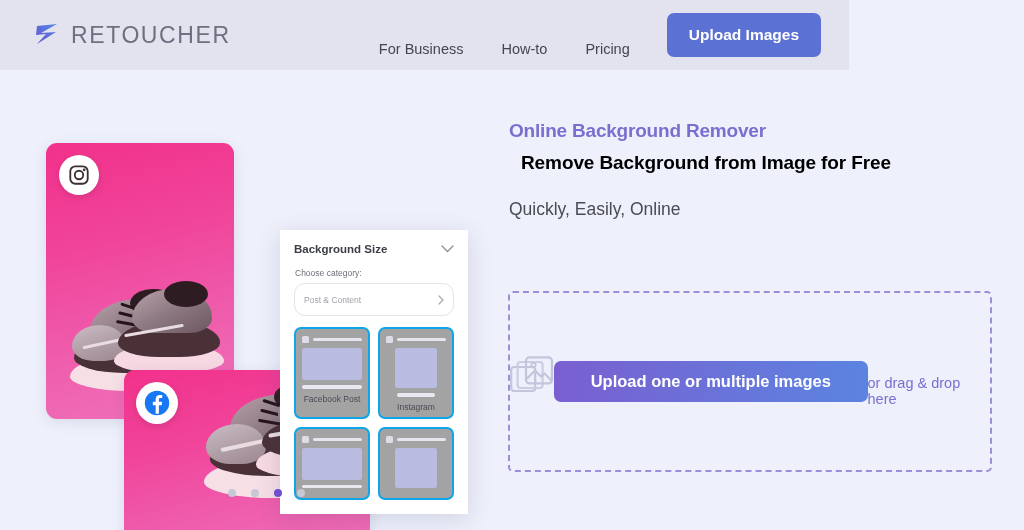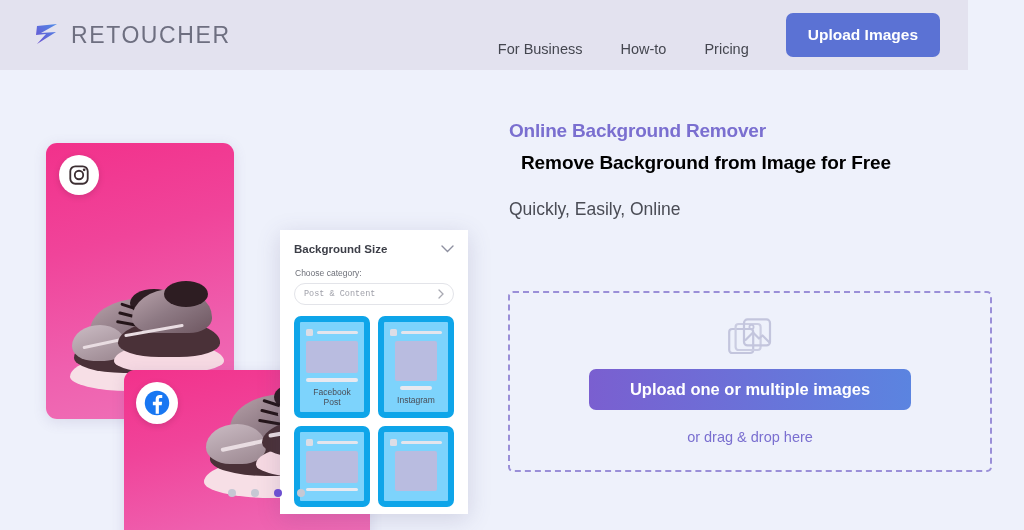--- a/index.html
+++ b/index.html
@@ -13,21 +13,21 @@
 
   body {
     background: #eef1fb;
     position: relative;
   }
 
   
   .header {
     position: absolute;
     top: 0; left: 0;
-    width: 968px;
+    width: 849px;
     height: 70px;
     background: #e3e2ef;
     display: flex;
     align-items: center;
   }
 
   .logo-wrap {
     position: absolute;
     left: 32px;
     display: flex;
@@ -104,21 +104,21 @@
 
   .dropzone {
     position: absolute;
     left: 508px;
     top: 291px;
     width: 484px;
     height: 181px;
     border: 2px dashed #9a8fd8;
     border-radius: 5px;
     display: flex;
-    flex-direction: column;
+    flex-direction: row;
     align-items: center;
     justify-content: center;
     cursor: pointer;
   }
   .dz-icon { margin-bottom: 9px; }
   .dz-btn {
     width: 322px;
     height: 41px;
     border: none;
     border-radius: 7px;
@@ -209,40 +209,39 @@
     width: 100%; height: 25px;
     border: 1px solid #dfe0e6;
     border-radius: 13px;
     background: #fff;
     display: flex; align-items: center; justify-content: center;
     font-size: 11px; color: #9b9ca5;
     cursor: pointer;
   }
   .sp-label { font-size: 8.5px; color: #6e7079; margin: 12px 0 5px 1px; }
   .sp-select {
-    width: 100%; height: 22px;
+    width: 100%; height: 33px;
     border: 1px solid #e3e4e9;
     border-radius: 11px;
     background: #fff;
     display: flex; align-items: center; justify-content: space-between;
     padding: 0 9px;
     font-size: 8.5px; color: #a0a1aa;
     cursor: pointer;
-    font-family: Liberation Mono, monospace;
   }
   .sp-grid {
     margin-top: 11px;
     display: grid;
     grid-template-columns: 1fr 1fr;
     gap: 8px;
   }
   .sp-card {
-    border: 6px solid #0ea5e9;
+    border: 2px solid #0ea5e9;
     border-radius: 7px;
-    background: #7dd3fc;
+    background: #a3a3a3;
     padding: 7px 6px 5px 6px;
     cursor: pointer;
   }
   .spc-row { display: flex; align-items: center; gap: 4px; margin-bottom: 5px; }
   .spc-sq { width: 7px; height: 7px; border-radius: 1.5px; background: #dcdde6; }
   .spc-ln { height: 3px; border-radius: 2px; background: #e4e5ed; flex: 1; }
   .spc-img { background: #b9bce0; border-radius: 2px; }
   .spc-img.wide { width: 100%; height: 32px; }
   .spc-img.square { width: 42px; height: 40px; margin: 0 auto; }
   .spc-bar { height: 3.5px; border-radius: 2px; background: #e8e9f0; margin-top: 5px; }

